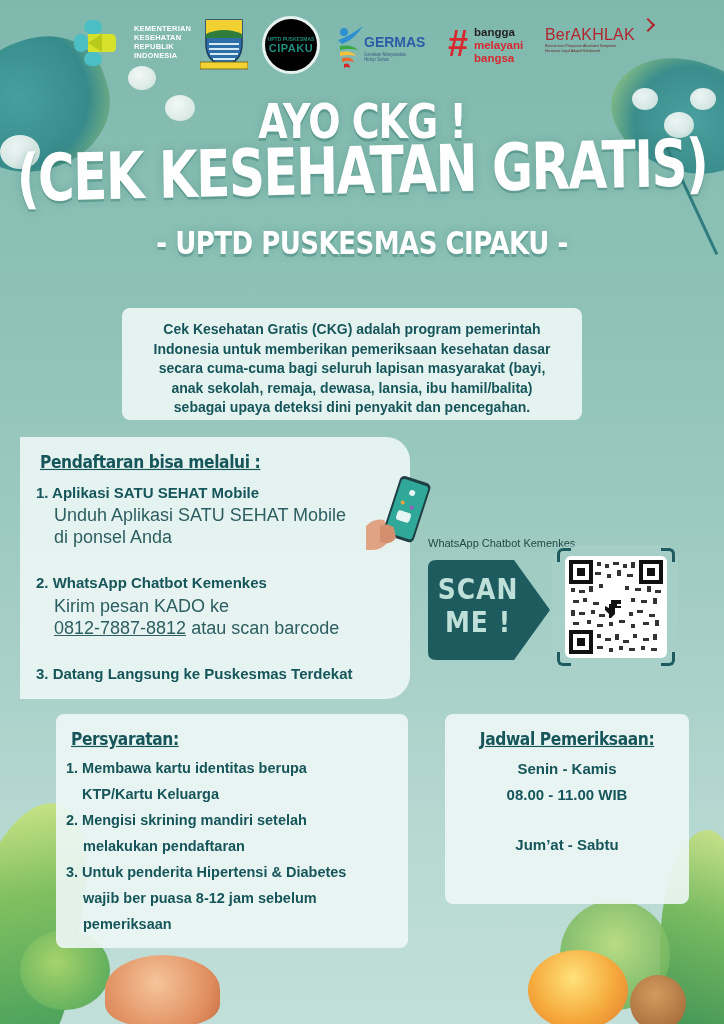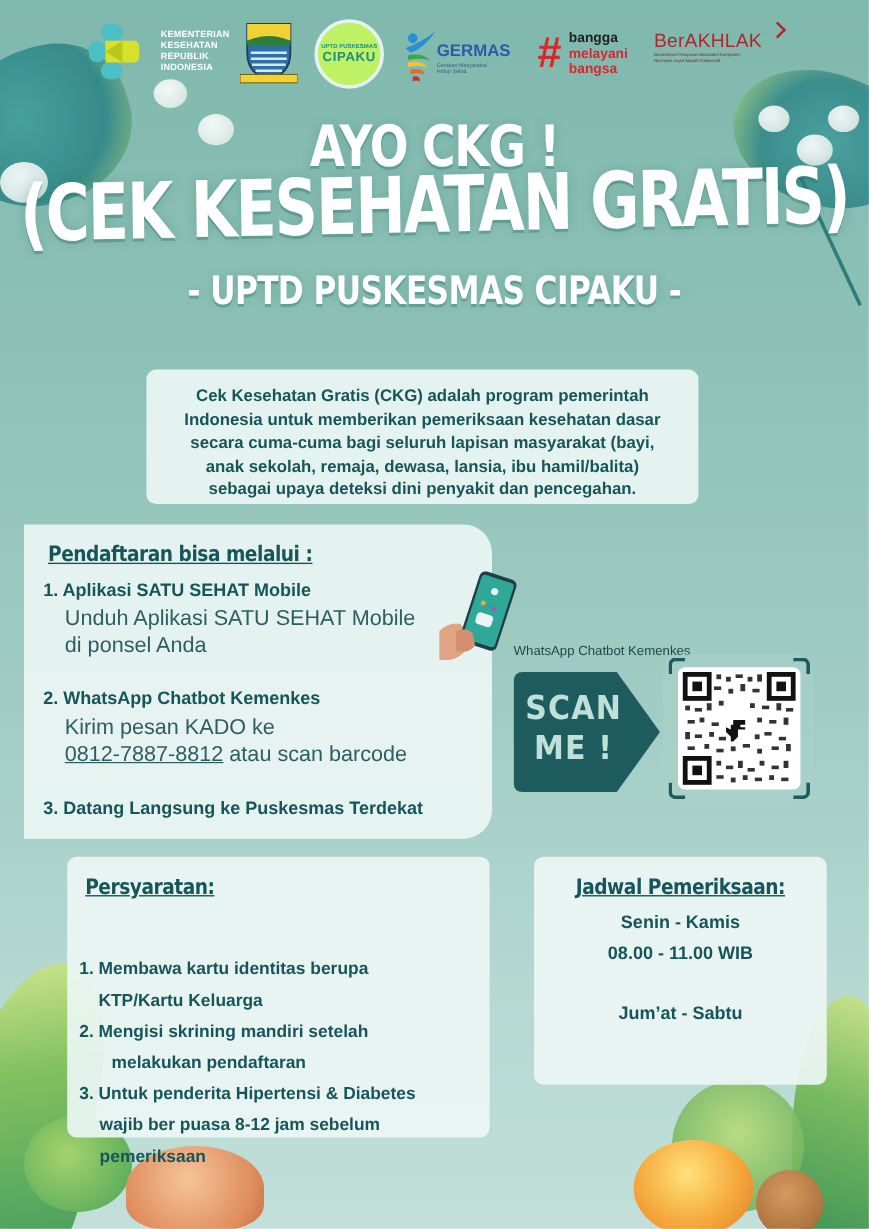--- a/index.html
+++ b/index.html
@@ -12,21 +12,21 @@
   }
   .abs { position: absolute; }
   .cloud { position: absolute; border-radius: 50%; background: radial-gradient(circle at 40% 35%, #ffffff 0%, #e9f2ee 55%, #cfe2da 100%); opacity: .9; }
 
   
   .logo-row { position: absolute; top: 14px; left: 68px; width: 600px; height: 62px; }
   .kemenkes-mark { position: absolute; left: 0; top: 4px; width: 50px; height: 50px; }
   .kemenkes-text { position: absolute; left: 54px; top: 10px; font-size: 7.5px; font-weight: 700; color: #ffffff; line-height: 9px; letter-spacing: .2px; margin-left: 12px; }
   .kemenkes-text div { white-space: nowrap; }
   .bandung-crest { position: absolute; left: 132px; top: 4px; width: 48px; height: 54px; }
-  .cipaku-badge { position: absolute; left: 194px; top: 2px; width: 58px; height: 58px; border-radius: 50%; background: #bef264; border: 3px solid #e6f2ef; display: flex; flex-direction: column; align-items: center; justify-content: center; }
+  .cipaku-badge { position: absolute; left: 194px; top: 2px; width: 58px; height: 58px; border-radius: 50%; background: #000000; border: 3px solid #e6f2ef; display: flex; flex-direction: column; align-items: center; justify-content: center; }
   .cipaku-badge .l1 { font-size: 5px; font-weight: 700; color: #1e8e7e; white-space: nowrap; }
   .cipaku-badge .l2 { font-size: 11px; font-weight: 900; color: #1e8e7e; letter-spacing: .5px; }
   .germas { position: absolute; left: 268px; top: 8px; width: 100px; height: 50px; }
   .germas-title { position: absolute; left: 28px; top: 12px; font-size: 14px; font-weight: 700; color: #2b5ca8; }
   .germas-sub { position: absolute; left: 28px; top: 30px; font-size: 4.5px; color: #3e5f85; line-height: 5px; }
   .bangga { position: absolute; left: 380px; top: 8px; height: 50px; width: 90px; }
   .bangga-hash { position: absolute; left: 0; top: 4px; font-size: 36px; font-weight: 900; color: #d7282f; line-height: 36px; }
   .bangga-text { position: absolute; left: 26px; top: 4px; font-size: 11.5px; font-weight: 700; line-height: 13px; }
   .bangga-text .b { color: #222; }
   .bangga-text .m { color: #d7282f; }
@@ -56,21 +56,21 @@
 
   .wa-label { position: absolute; left: 428px; top: 537px; font-size: 11px; color: #24484a; white-space: nowrap; }
   .scan-tag { position: absolute; left: 428px; top: 560px; width: 122px; height: 100px; }
   .scan-text { position: absolute; left: 436px; top: 577px; width: 84px; text-align: center; font-family: "DejaVu Sans", sans-serif; font-weight: 700; color: #bfe0d9; font-size: 25px; line-height: 30px; letter-spacing: 1px; transform: scaleY(1.1); }
   .qr-wrap { position: absolute; left: 552px; top: 545px; width: 126px; height: 126px; border-radius: 18px; background: rgba(170,210,202,.55); }
   .qr { position: absolute; left: 565px; top: 556px; width: 102px; height: 102px; background: #ffffff; border-radius: 6px; }
   .qr-corner { position: absolute; width: 14px; height: 14px; border: 3px solid #1d5b5f; }
 
   .req { left: 56px; top: 714px; width: 352px; height: 234px; }
   .req .section-title { position: absolute; left: 15px; top: 16px; }
-  .req-line { position: absolute; font-size: 14.5px; font-weight: 700; color: #16555a; white-space: nowrap; margin-top: 40px; }
+  .req-line { position: absolute; font-size: 14.5px; font-weight: 700; color: #16555a; white-space: nowrap; }
 
   .sched { left: 445px; top: 714px; width: 244px; height: 190px; text-align: center; }
   .sched .section-title { position: absolute; left: 0; width: 244px; top: 16px; transform-origin: center; }
   .sched-line { position: absolute; left: 0; width: 244px; text-align: center; font-size: 15px; font-weight: 700; color: #16555a; }
 </style>
 </head>
 <body>
 
 <div class="abs" style="left:-40px;top:40px;width:150px;height:130px;border-radius:55% 45% 50% 50%;background:radial-gradient(circle at 40% 40%,#3f9d9c 0%,#2f8587 60%,#98c77b 95%);opacity:.9;transform:rotate(-18deg);"></div>
 <div class="abs" style="left:610px;top:60px;width:150px;height:110px;border-radius:55% 45% 50% 50%;background:radial-gradient(circle at 55% 55%,#3f9d9c 0%,#2f8587 55%,#a8d47a 95%);opacity:.85;transform:rotate(20deg);"></div>
@@ -268,21 +268,21 @@
   <span class="qr-corner" style="right:-8px;top:-8px;border-left:none;border-bottom:none;border-radius:0 6px 0 0;"></span>
   <span class="qr-corner" style="left:-8px;bottom:-8px;border-right:none;border-top:none;border-radius:0 0 0 6px;"></span>
   <span class="qr-corner" style="right:-8px;bottom:-8px;border-left:none;border-top:none;border-radius:0 0 6px 0;"></span>
 </div>
 
 <div class="card req">
   <div class="section-title">Persyaratan:</div>
   <div class="req-line" style="left:10px;top:46px;">1. Membawa kartu identitas berupa</div>
   <div class="req-line" style="left:26px;top:72px;">KTP/Kartu Keluarga</div>
   <div class="req-line" style="left:10px;top:98px;">2. Mengisi skrining mandiri setelah</div>
-  <div class="req-line" style="left:37px;top:124px;">melakukan pendaftaran</div>
+  <div class="req-line" style="left:27px;top:124px;">melakukan pendaftaran</div>
   <div class="req-line" style="left:10px;top:150px;text-align:center;">3. Untuk penderita Hipertensi &amp; Diabetes</div>
   <div class="req-line" style="left:27px;top:176px;">wajib ber puasa 8-12 jam sebelum</div>
   <div class="req-line" style="left:27px;top:202px;">pemeriksaan</div>
 </div>
 
 <div class="card sched">
   <div class="section-title">Jadwal Pemeriksaan:</div>
   <div class="sched-line" style="top:46px;">Senin - Kamis</div>
   <div class="sched-line" style="top:72px;">08.00 - 11.00 WIB</div>
   <div class="sched-line" style="top:122px;">Jum’at - Sabtu</div>

